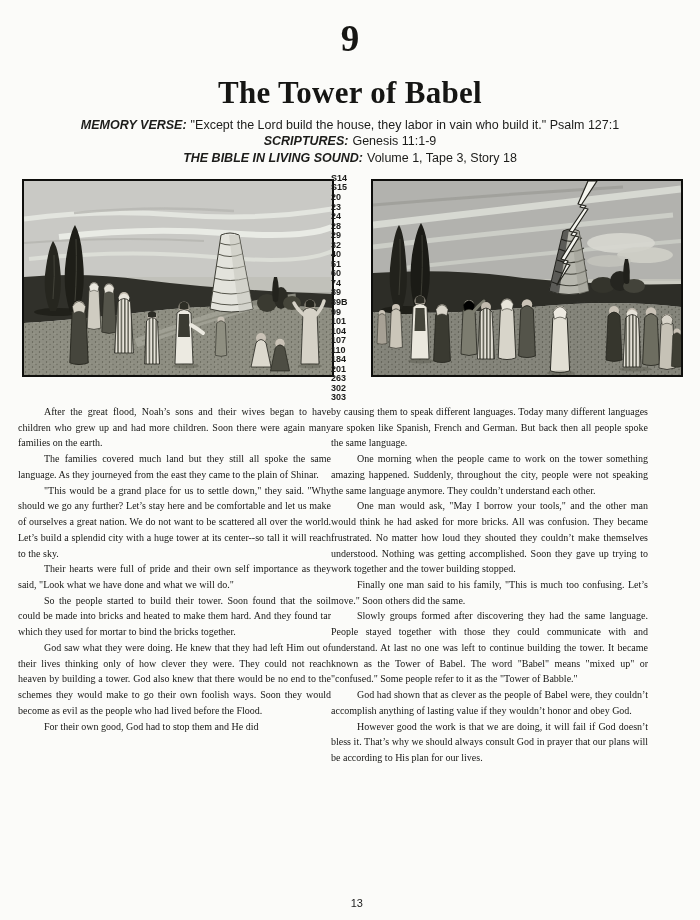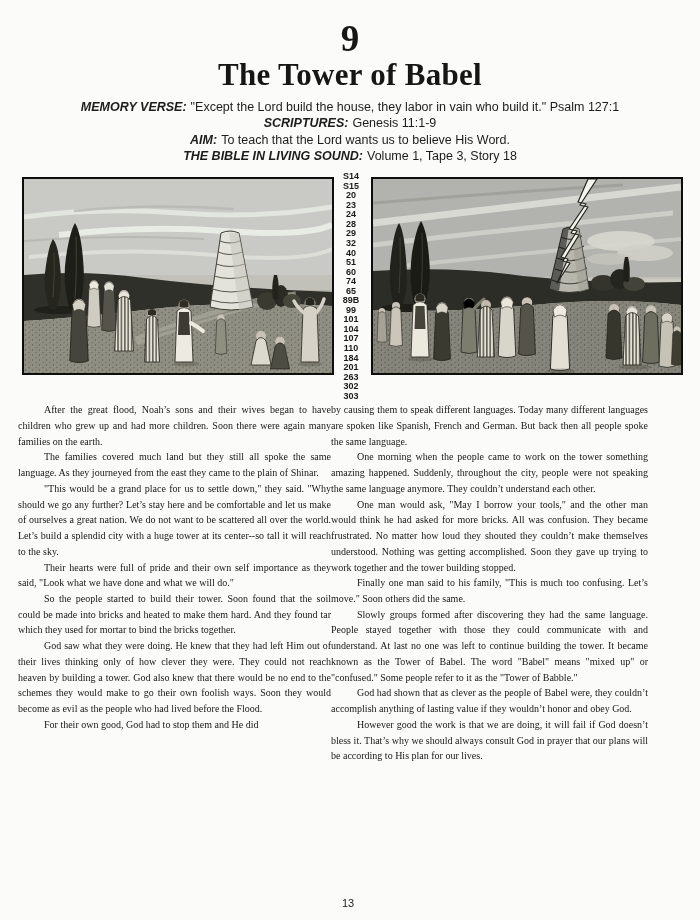--- a/index.html
+++ b/index.html
@@ -8,70 +8,69 @@
     background:#fbfbf9;color:#161614;overflow:hidden;
     font-family:"Liberation Serif","DejaVu Serif",serif;
   }
   
   .hdr{text-align:center;}
   .chapter-number{
     margin-top:20px;font-size:37px;line-height:38px;font-weight:bold;
     font-family:"Liberation Serif",serif;
   }
   .page-title{
-    margin:0 0 0 0;font-size:31px;line-height:34px;font-weight:bold;
+    margin:18px 0 0 0;font-size:31px;line-height:34px;font-weight:bold;
     letter-spacing:0.3px;font-family:"Liberation Serif",serif;
   }
   .meta{
     margin-top:7px;font-family:"Liberation Sans","DejaVu Sans",sans-serif;
     font-size:12.5px;line-height:16.3px;color:#1c1c1a;
   }
   .meta-label{font-weight:bold;font-style:italic;margin-right:4px;margin-top:8px;}
   
   .figures-row{position:relative;height:224px;margin-top:13px;}
   .figure{
     position:absolute;top:0;width:308px;height:194px;
     border:2px solid #0e0e0c;background:#c9c9c5;margin:0;padding:0;
   }
   .figure svg{display:block;width:308px;height:194px;}
   .figure-left{left:22px;}
   .figure-right{left:371px;}
   .figure-numbers{
-    position:absolute;left:331px;top:-5px;width:40px;text-align:center;
+    position:absolute;left:331px;top:-5px;width:40px;text-align:left;
     font-family:"Liberation Sans","DejaVu Sans",sans-serif;
     font-size:9px;line-height:9.55px;font-weight:bold;color:#1a1a18;
   }
   
   .columns{
     display:flex;margin:1px 0 0 18px;
     text-align:justify;font-size:10px;line-height:15.73px;
   }
   .column{width:313px;}
   .column.right{width:317px;}
   .column p{margin:0;text-indent:26px;}
   .column p.no-indent{text-indent:0;}
   
   .page-number{
-    position:absolute;bottom:11px;left:333px;width:30px;text-align:center;
+    position:absolute;bottom:11px;left:333px;width:30px;text-align:right;
     font-family:"Liberation Sans","DejaVu Sans",sans-serif;
     font-size:11px;color:#222;
   }
 </style>
 </head>
 <body>
 
 <div class="page">
 
   <div class="hdr">
     <div class="chapter-number">9</div>
     <h1 class="page-title">The Tower of Babel</h1>
     <div class="meta">
       <div class="meta-line"><span class="meta-label">MEMORY VERSE:</span><span>"Except the Lord build the house, they labor in vain who build it." Psalm 127:1</span></div>
       <div class="meta-line"><span class="meta-label">SCRIPTURES:</span><span>Genesis 11:1-9</span></div>
-      <div class="meta-line"><span class="meta-label">AIM:</span><span>To teach that the Lord wants us to believe His Word.</span></div>
       <div class="meta-line"><span class="meta-label">THE BIBLE IN LIVING SOUND:</span><span>Volume 1, Tape 3, Story 18</span></div>
     </div>
   </div>
 
   <div class="figures-row">
 
     <figure class="figure figure-left" aria-label="Families on the plain of Shinar looking toward the stepped tower">
       <svg viewBox="0 0 308 194" preserveAspectRatio="none">
         <defs>
           <pattern id="grassL" width="7" height="5" patternUnits="userSpaceOnUse">
@@ -186,21 +185,21 @@
       <div>20</div>
       <div>23</div>
       <div>24</div>
       <div>28</div>
       <div>29</div>
       <div>32</div>
       <div>40</div>
       <div>51</div>
       <div>60</div>
       <div>74</div>
-      <div>65</div>
+      <div>89</div>
       <div>89B</div>
       <div>99</div>
       <div>101</div>
       <div>104</div>
       <div>107</div>
       <div>110</div>
       <div>184</div>
       <div>201</div>
       <div>263</div>
       <div>302</div>

